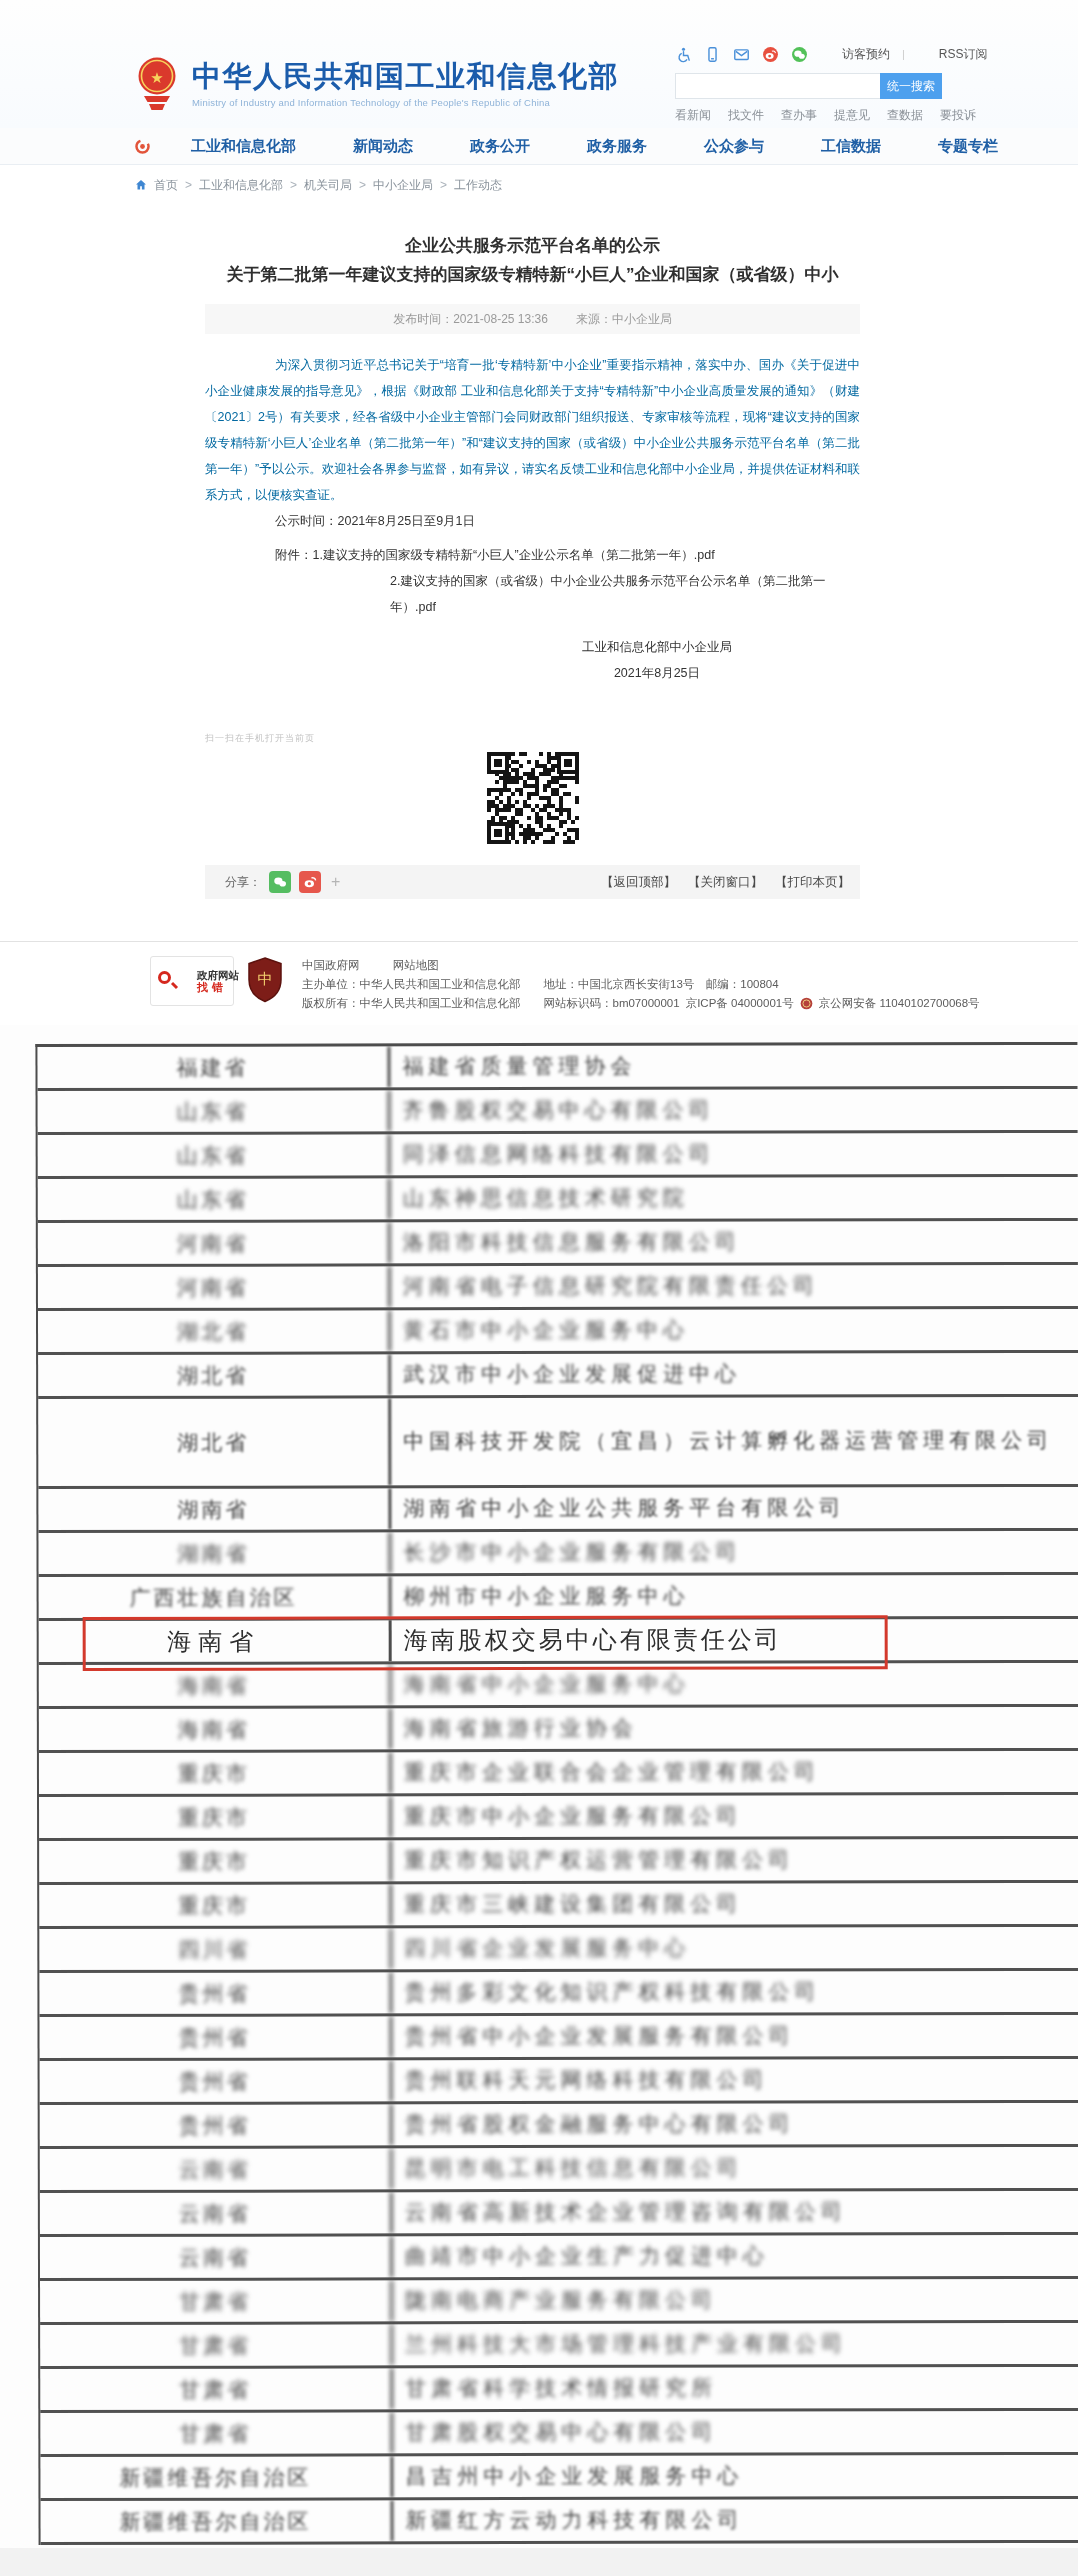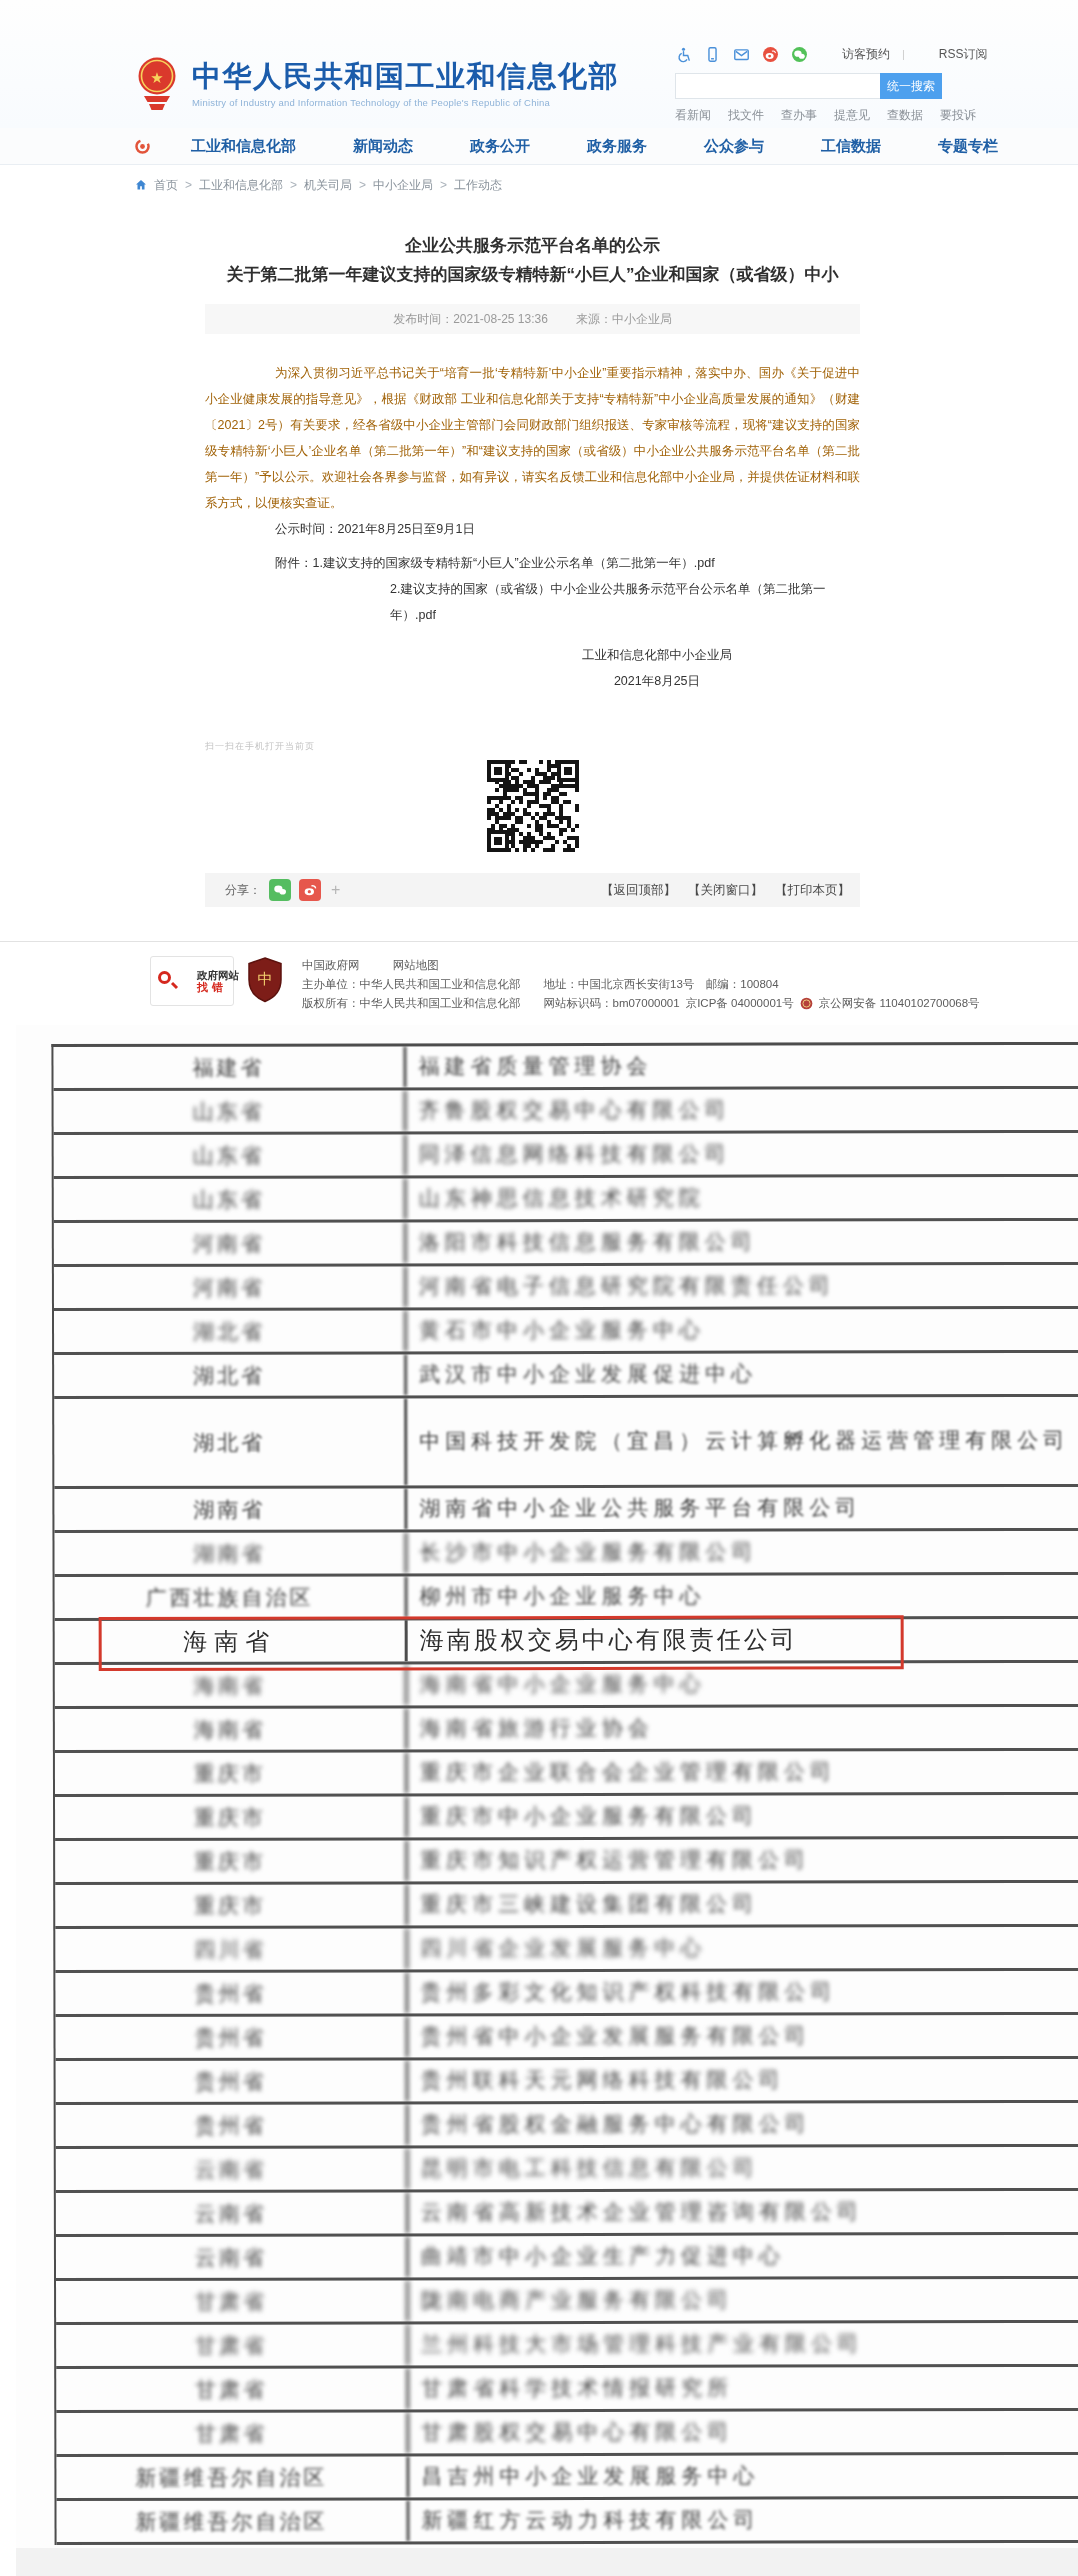--- a/index.html
+++ b/index.html
@@ -35,21 +35,21 @@
   
   .crumbs { height:40px; display:flex; align-items:center; padding-left:134px; font-size:12px; color:#8a939c; }
   .crumbs svg { width:14px; height:14px; margin-right:6px; }
   .crumbs .bc { cursor:pointer; }
   .crumbs .bc-sep { margin:0 7px; color:#aab2ba; }
 
   
   .article { width:655px; margin-left:205px; }
   .a-title { text-align:center; font-size:17px; font-weight:bold; color:#2f2f2f; line-height:29px; margin-top:26px; }
   .date-bar { margin-top:15px; height:30px; background:#f7f7f7; display:flex; align-items:center; justify-content:center; gap:28px; font-size:12px; color:#9a9a9a; }
-  .body-txt { margin-top:26px; font-size:12.5px; color:#a16207; line-height:26px; text-align:justify; }
+  .body-txt { margin-top:18px; font-size:12.5px; color:#0369a1; line-height:26px; text-align:justify; }
   .body-txt p.para { text-indent:70px; }
   .meta-line { margin-left:70px; font-size:12.5px; color:#333; line-height:26px; }
   .attach { margin-left:70px; font-size:12.5px; color:#333; line-height:26px; margin-top:8px; }
   .attach .att2 { margin-left:115px; }
   .attach span { cursor:pointer; }
   .signature { text-align:right; padding-right:128px; margin-top:14px; }
   .signature .sig-box { display:inline-block; text-align:center; font-size:12.5px; color:#333; line-height:26px; }
 
   
   .qr-wrap { margin-top:46px; }
@@ -82,21 +82,21 @@
   .gov-badge .gb-t .l1 { font-size:10.5px; font-weight:bold; color:#333; white-space:nowrap; }
   .gov-badge .gb-t .l2 { font-size:11px; font-weight:bold; color:#d5281e; letter-spacing:4px; }
   .shield { width:38px; height:48px; margin-left:12px; cursor:pointer; }
   .f-txt { margin-left:18px; font-size:11.5px; color:#5c5c5c; line-height:19px; }
   .f-links span { cursor:pointer; margin-right:30px; }
   .f-line3 { display:flex; align-items:center; gap:6px; }
   .beian-ic { width:13px; height:13px; }
   .f-line3 .lnk { cursor:pointer; }
 
   
-  .scan { position:relative; height:1551px; background:#fdfdfd;margin-left:16px; }
+  .scan { position:relative; height:1551px; background:#fdfdfd; }
   .scan-bottom { position:absolute; left:0; bottom:0; width:100%; height:28px; background:#f2f2f2; }
   .stable { position:absolute; left:37px; top:18px; width:1042px; border-top:3px solid #4d4d4d; border-left:2px solid #4d4d4d; transform:rotate(-0.12deg); font-family:"Liberation Serif","DejaVu Serif",serif; }
   .srow { position:relative; display:flex; border-bottom:3px solid #515151; min-height:44px; align-items:center; }
   .srow.tall { min-height:90px; }
   .col-province { width:353px; flex:none; text-align:center; font-size:21px; color:#3d3d3d; letter-spacing:3px; border-right:3px solid #4d4d4d; align-self:stretch; display:flex; align-items:center; justify-content:center; }
   .col-company { flex:1; padding:2px 6px 2px 12px; font-size:21px; color:#3d3d3d; letter-spacing:5px; line-height:1.55; }
   .srow.highlight .col-province { font-size:24px; letter-spacing:7px; color:#2e2e2e; }
   .srow.highlight .col-company { font-size:24px; letter-spacing:3px; color:#2e2e2e; }
   .redbox { position:absolute; left:44px; top:-4px; width:805px; height:54px; border:3px solid #d3392c; z-index:5; pointer-events:none; }
 </style>

